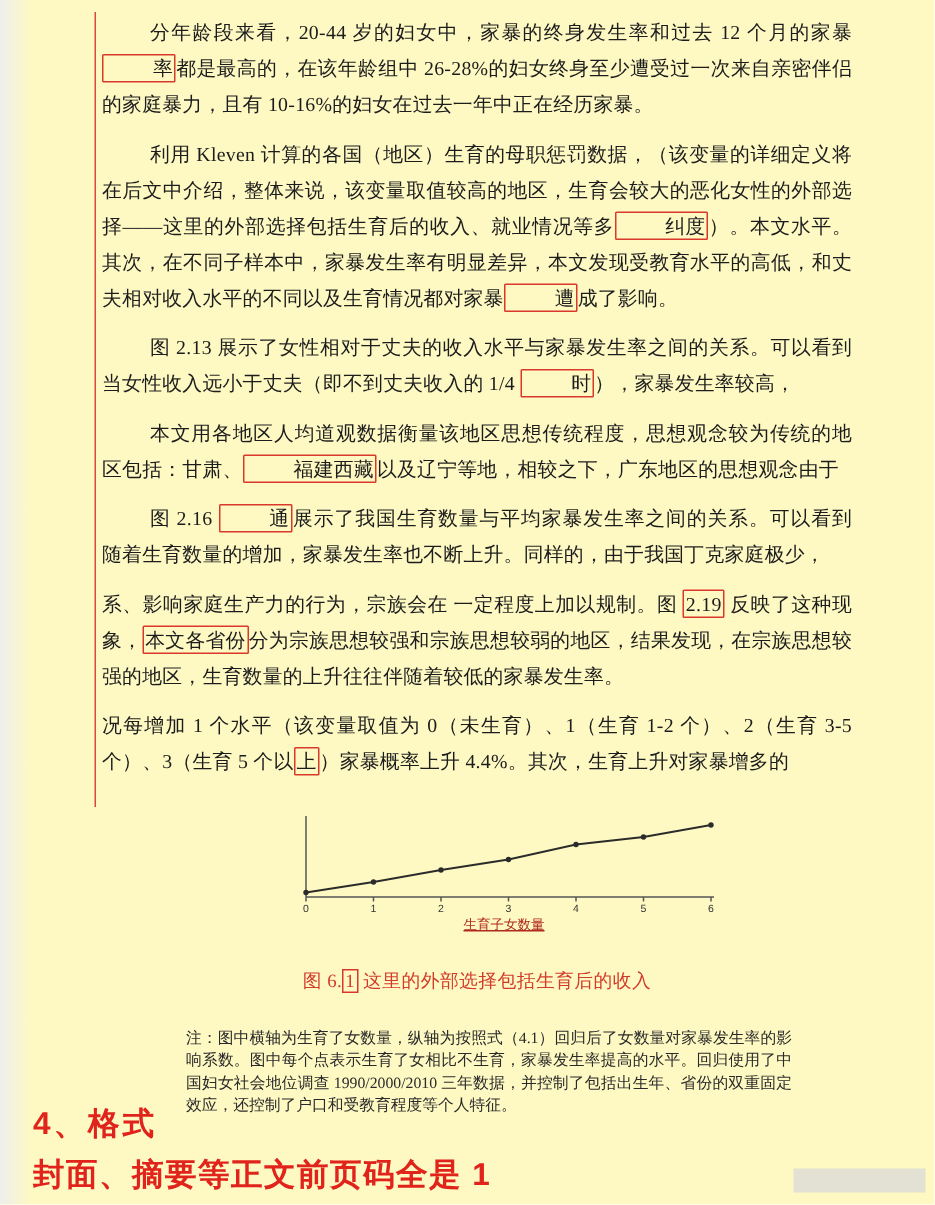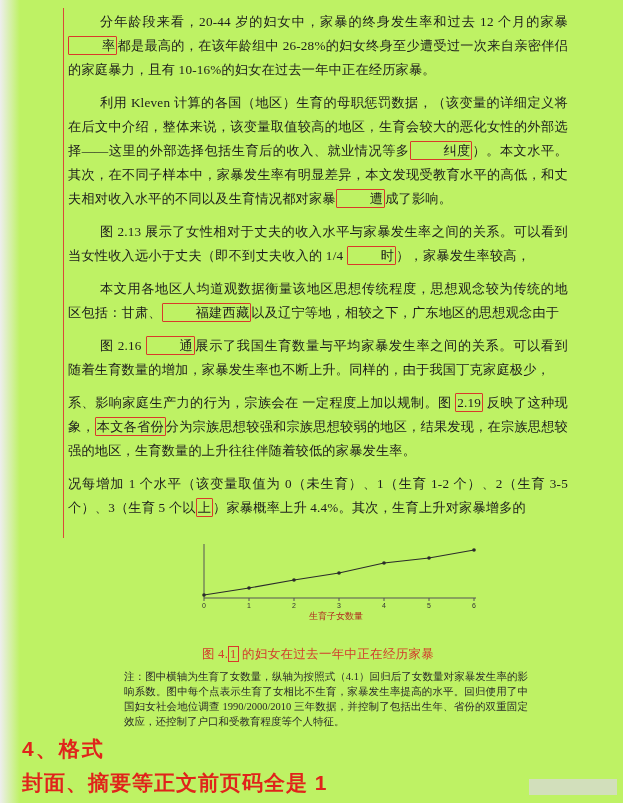--- a/index.html
+++ b/index.html
@@ -13,21 +13,21 @@
     position: relative;
     font-family: "Liberation Serif", "DejaVu Serif", serif;
     color: #1c1c1c;
     overflow: hidden;
   }
   .page {
     position: absolute;
     left: 0; top: 0;
     width: 623px;
     height: 803px;
-    background: #bef264;
+    background: #fef9c3;
   }
   
   .margin-rule {
     position: absolute;
     left: 63px;
     top: 8px;
     width: 1px;
     height: 530px;
     background: #d94a3a;
   }
@@ -75,34 +75,35 @@
   }
   .chart-xlabel {
     position: absolute;
     left: 0;
     top: 70px;
     width: 300px;
     text-align: center;
     font-size: 9px;
     color: #b02a1f;
     font-family: "Liberation Sans", sans-serif;
+    text-decoration: underline;
   }
   .fig-caption {
     text-align: center;
     font-size: 12.5px;
     color: #d23b2c;
     margin-top: 20px;
     letter-spacing: 0.3px;
   }
   .fig-caption .num-box {
     border: 1.3px solid #d9392b;
     padding: 0 1px;
   }
   .note {
-    margin-top: 6px;
+    margin-top: 22px;
     font-size: 10.5px;
     line-height: 15px;
     color: #2a2a2a;
     text-align: justify;
     padding-left: 56px;
     padding-right: 40px;
   }
   .note .lead { }
   
   .bottom {
@@ -215,21 +216,21 @@
           <circle cx="153" cy="33" r="1.8"></circle>
           <circle cx="198" cy="23" r="1.8"></circle>
           <circle cx="243" cy="18" r="1.8"></circle>
           <circle cx="288" cy="10" r="1.8"></circle>
         </g>
       </svg>
       <div class="chart-xlabel">生育子女数量</div>
     </div>
 
     <div class="fig-caption">
-      <span>图 4.</span><span class="num-box">1</span><span> 的妇女在过去一年中正在经历家暴</span>
+      <span>图 6.</span><span class="num-box">1</span><span> 这里的外部选择包括生育后的收入</span>
     </div>
 
     <div class="note">
       <span class="lead">注：</span><span>图中横轴为生育了女数量，纵轴为按照式（4.1）回归后了女数量对家暴发生率的影响系数。图中每个点表示生育了女相比不生育，家暴发生率提高的水平。回归使用了中国妇女社会地位调查 1990/2000/2010 三年数据，并控制了包括出生年、省份的双重固定效应，还控制了户口和受教育程度等个人特征。</span>
     </div>
   </div>
 
   <div class="bottom">
     <div class="h-section">4、格式</div>
     <div class="h-line">封面、摘要等正文前页码全是 1</div>

